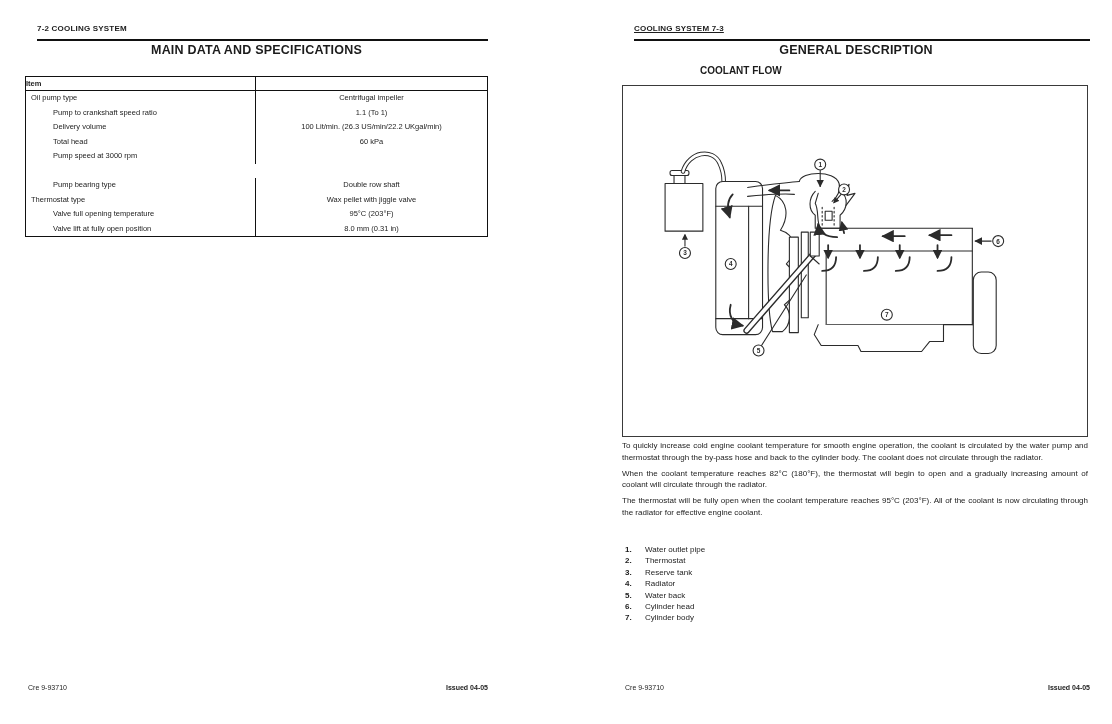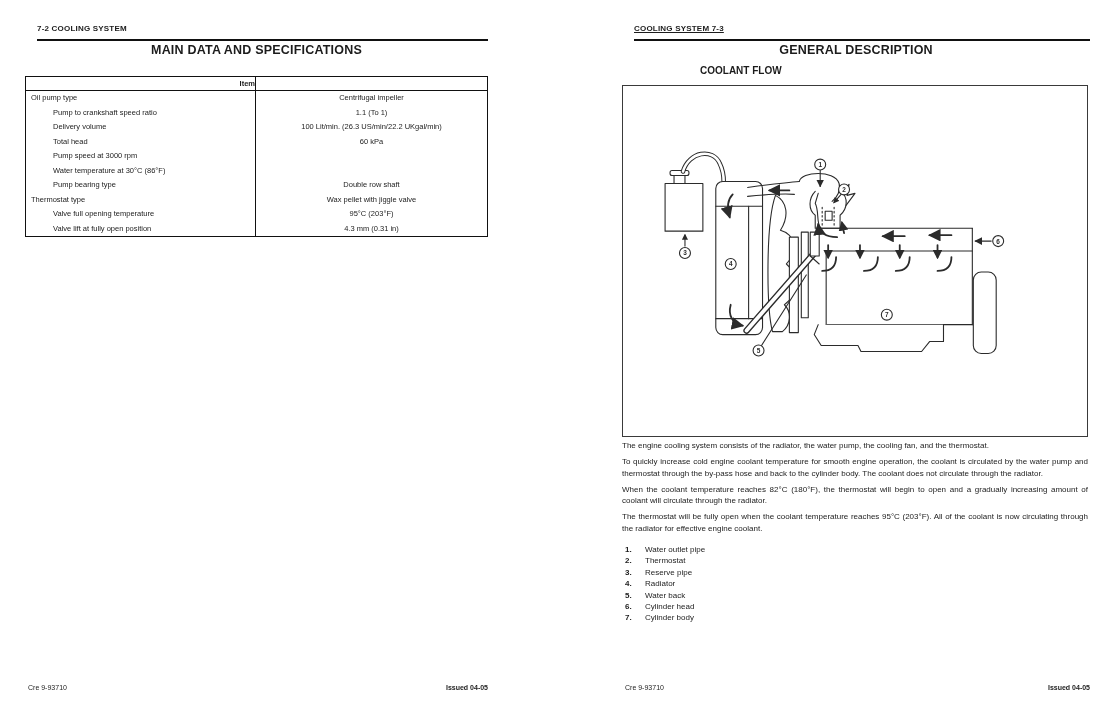--- a/index.html
+++ b/index.html
@@ -21,21 +21,21 @@
   }
   .seclabel{position:absolute;top:45px;left:78px;font-size:10px;font-weight:bold;}
   
   .spec{
     position:absolute;top:56px;left:0;width:461px;
     border:1.5px solid #111;font-size:7.5px;
   }
   .trow{display:flex;height:14.5px;line-height:14.5px;}
   .trow.head{height:13px;line-height:13px;border-bottom:1px solid #111;font-weight:bold;}
   .c1{width:230px;border-right:1px solid #111;padding-left:5px;box-sizing:border-box;white-space:nowrap;}
-  .trow.head .c1{text-align:right;padding-left:0;}
+  .trow.head .c1{text-align:left;padding-left:0;}
   .c1.ind{padding-left:27px;}
   .c2{flex:1;text-align:center;white-space:nowrap;}
   
   .diagbox{position:absolute;top:65px;left:0;width:464px;height:350px;border:1px solid #3a3a3a;background:#fff;}
   .dg *{stroke:#2b2b2b;fill:none;stroke-width:1.1;stroke-linecap:round;stroke-linejoin:round;}
   .dg .f{fill:#ffffff;}
   .dg text{fill:#2b2b2b;stroke:none;font:bold 6.5px "Liberation Sans",sans-serif;text-anchor:middle;}
   .dg marker path{fill:#2b2b2b;stroke:none;}
   .dg .thick{stroke-width:1.8;}
   .dg .pipe{stroke-width:6.5;}
@@ -80,38 +80,37 @@
     </div>
     <div class="trow">
       <div class="c1 ind">Total head</div>
       <div class="c2">60 kPa</div>
     </div>
     <div class="trow">
       <div class="c1 ind">Pump speed at 3000 rpm</div>
       <div class="c2"></div>
     </div>
     <div class="trow">
-      <div class="c1 ind">Water temperature at 30°C (86°F)</div>
       <div class="c2"></div>
     </div>
     <div class="trow">
       <div class="c1 ind">Pump bearing type</div>
       <div class="c2">Double row shaft</div>
     </div>
     <div class="trow">
       <div class="c1">Thermostat type</div>
       <div class="c2">Wax pellet with jiggle valve</div>
     </div>
     <div class="trow">
       <div class="c1 ind">Valve full opening temperature</div>
       <div class="c2">95°C (203°F)</div>
     </div>
     <div class="trow">
       <div class="c1 ind">Valve lift at fully open position</div>
-      <div class="c2">4.3 mm (0.31 in)</div>
+      <div class="c2">8.0 mm (0.31 in)</div>
     </div>
   </div>
 
   <div class="pfoot">
     <span class="fl">Cre 9-93710</span>
     <span class="fr">Issued 04-05</span>
   </div>
 </div>
 
 <div class="page" id="rightPage">
@@ -236,38 +235,37 @@
         <text x="377" y="158.4">6</text>
       </g>
       <g>
         <circle class="f" cx="265" cy="230" r="5.5"></circle>
         <text x="265" y="232.4">7</text>
       </g>
     </svg>
   </div>
 
   <div class="bodytext">
-    <p>The engine cooling system consists of the radiator, the water pump, the cooling fan, and the thermostat.</p>
     <p>To quickly increase cold engine coolant temperature for smooth engine operation, the coolant is circulated by the water pump and thermostat through the by-pass hose and back to the cylinder body. The coolant does not circulate through the radiator.</p>
     <p>When the coolant temperature reaches 82°C (180°F), the thermostat will begin to open and a gradually increasing amount of coolant will circulate through the radiator.</p>
     <p>The thermostat will be fully open when the coolant temperature reaches 95°C (203°F). All of the coolant is now circulating through the radiator for effective engine coolant.</p>
   </div>
 
   <div class="legend">
     <div class="li">
       <span class="n">1.</span>
       <span>Water outlet pipe</span>
     </div>
     <div class="li">
       <span class="n">2.</span>
       <span>Thermostat</span>
     </div>
     <div class="li">
       <span class="n">3.</span>
-      <span>Reserve pipe</span>
+      <span>Reserve tank</span>
     </div>
     <div class="li">
       <span class="n">4.</span>
       <span>Radiator</span>
     </div>
     <div class="li">
       <span class="n">5.</span>
       <span>Water back</span>
     </div>
     <div class="li">

